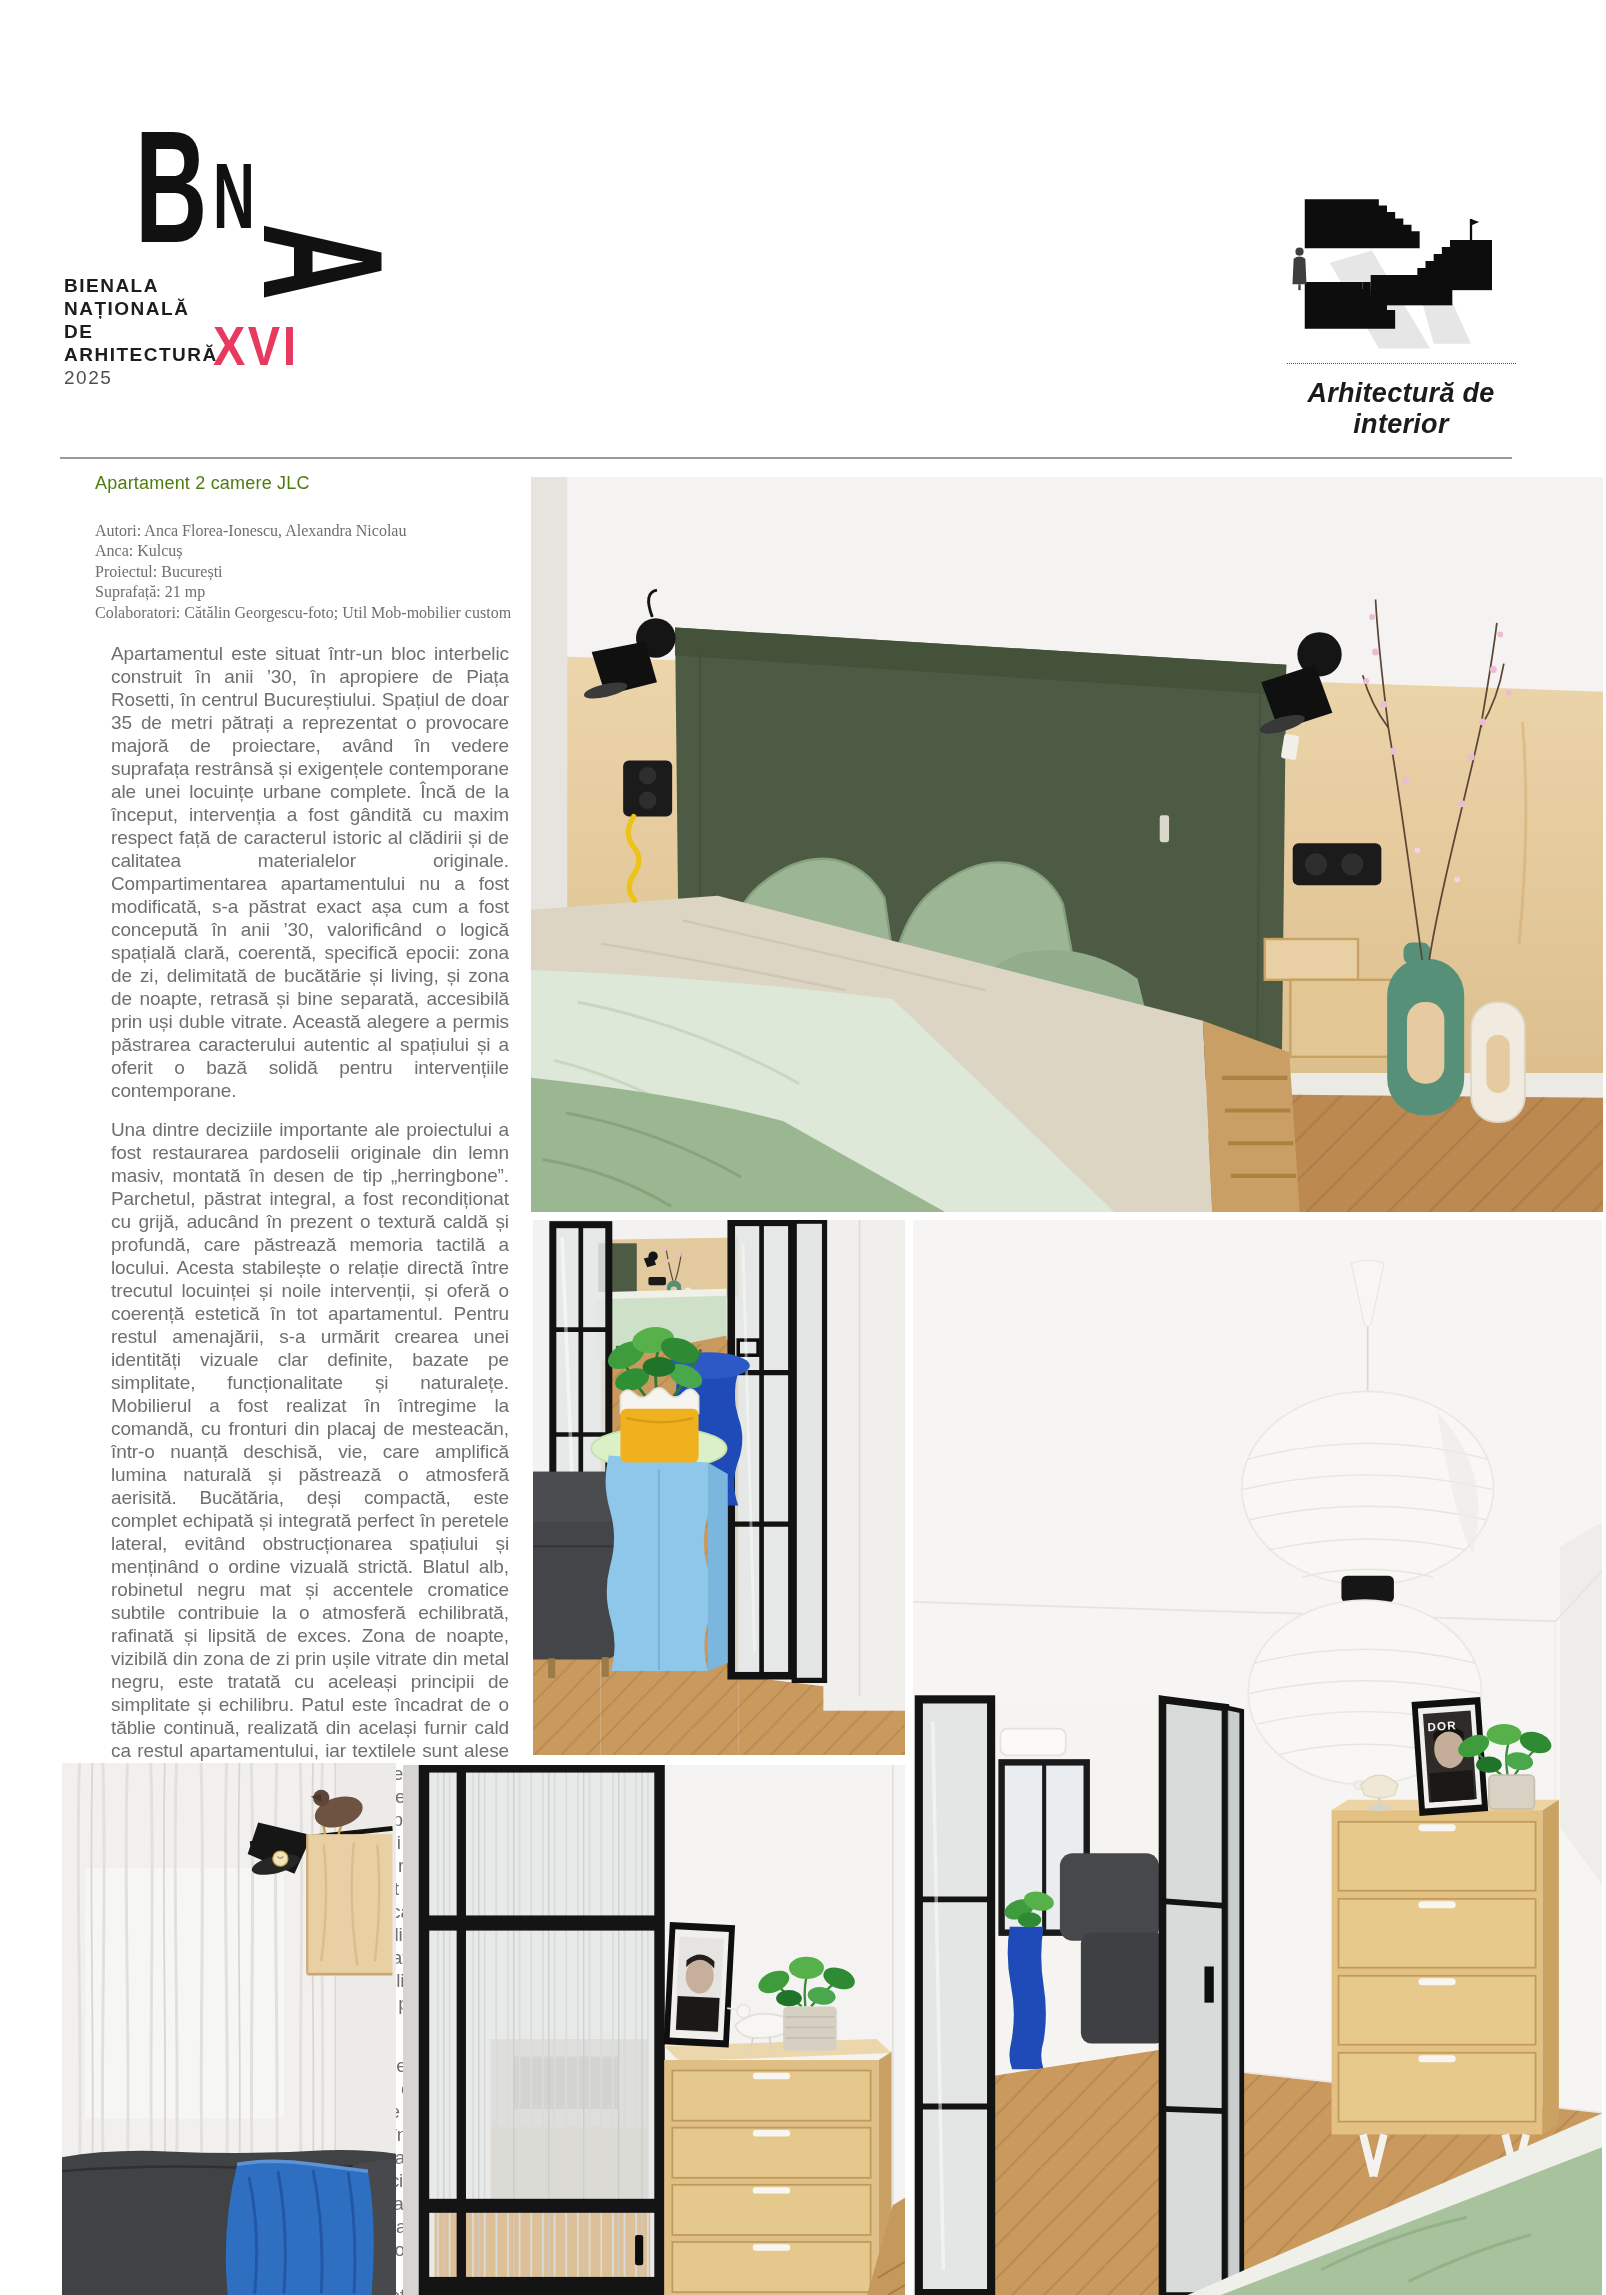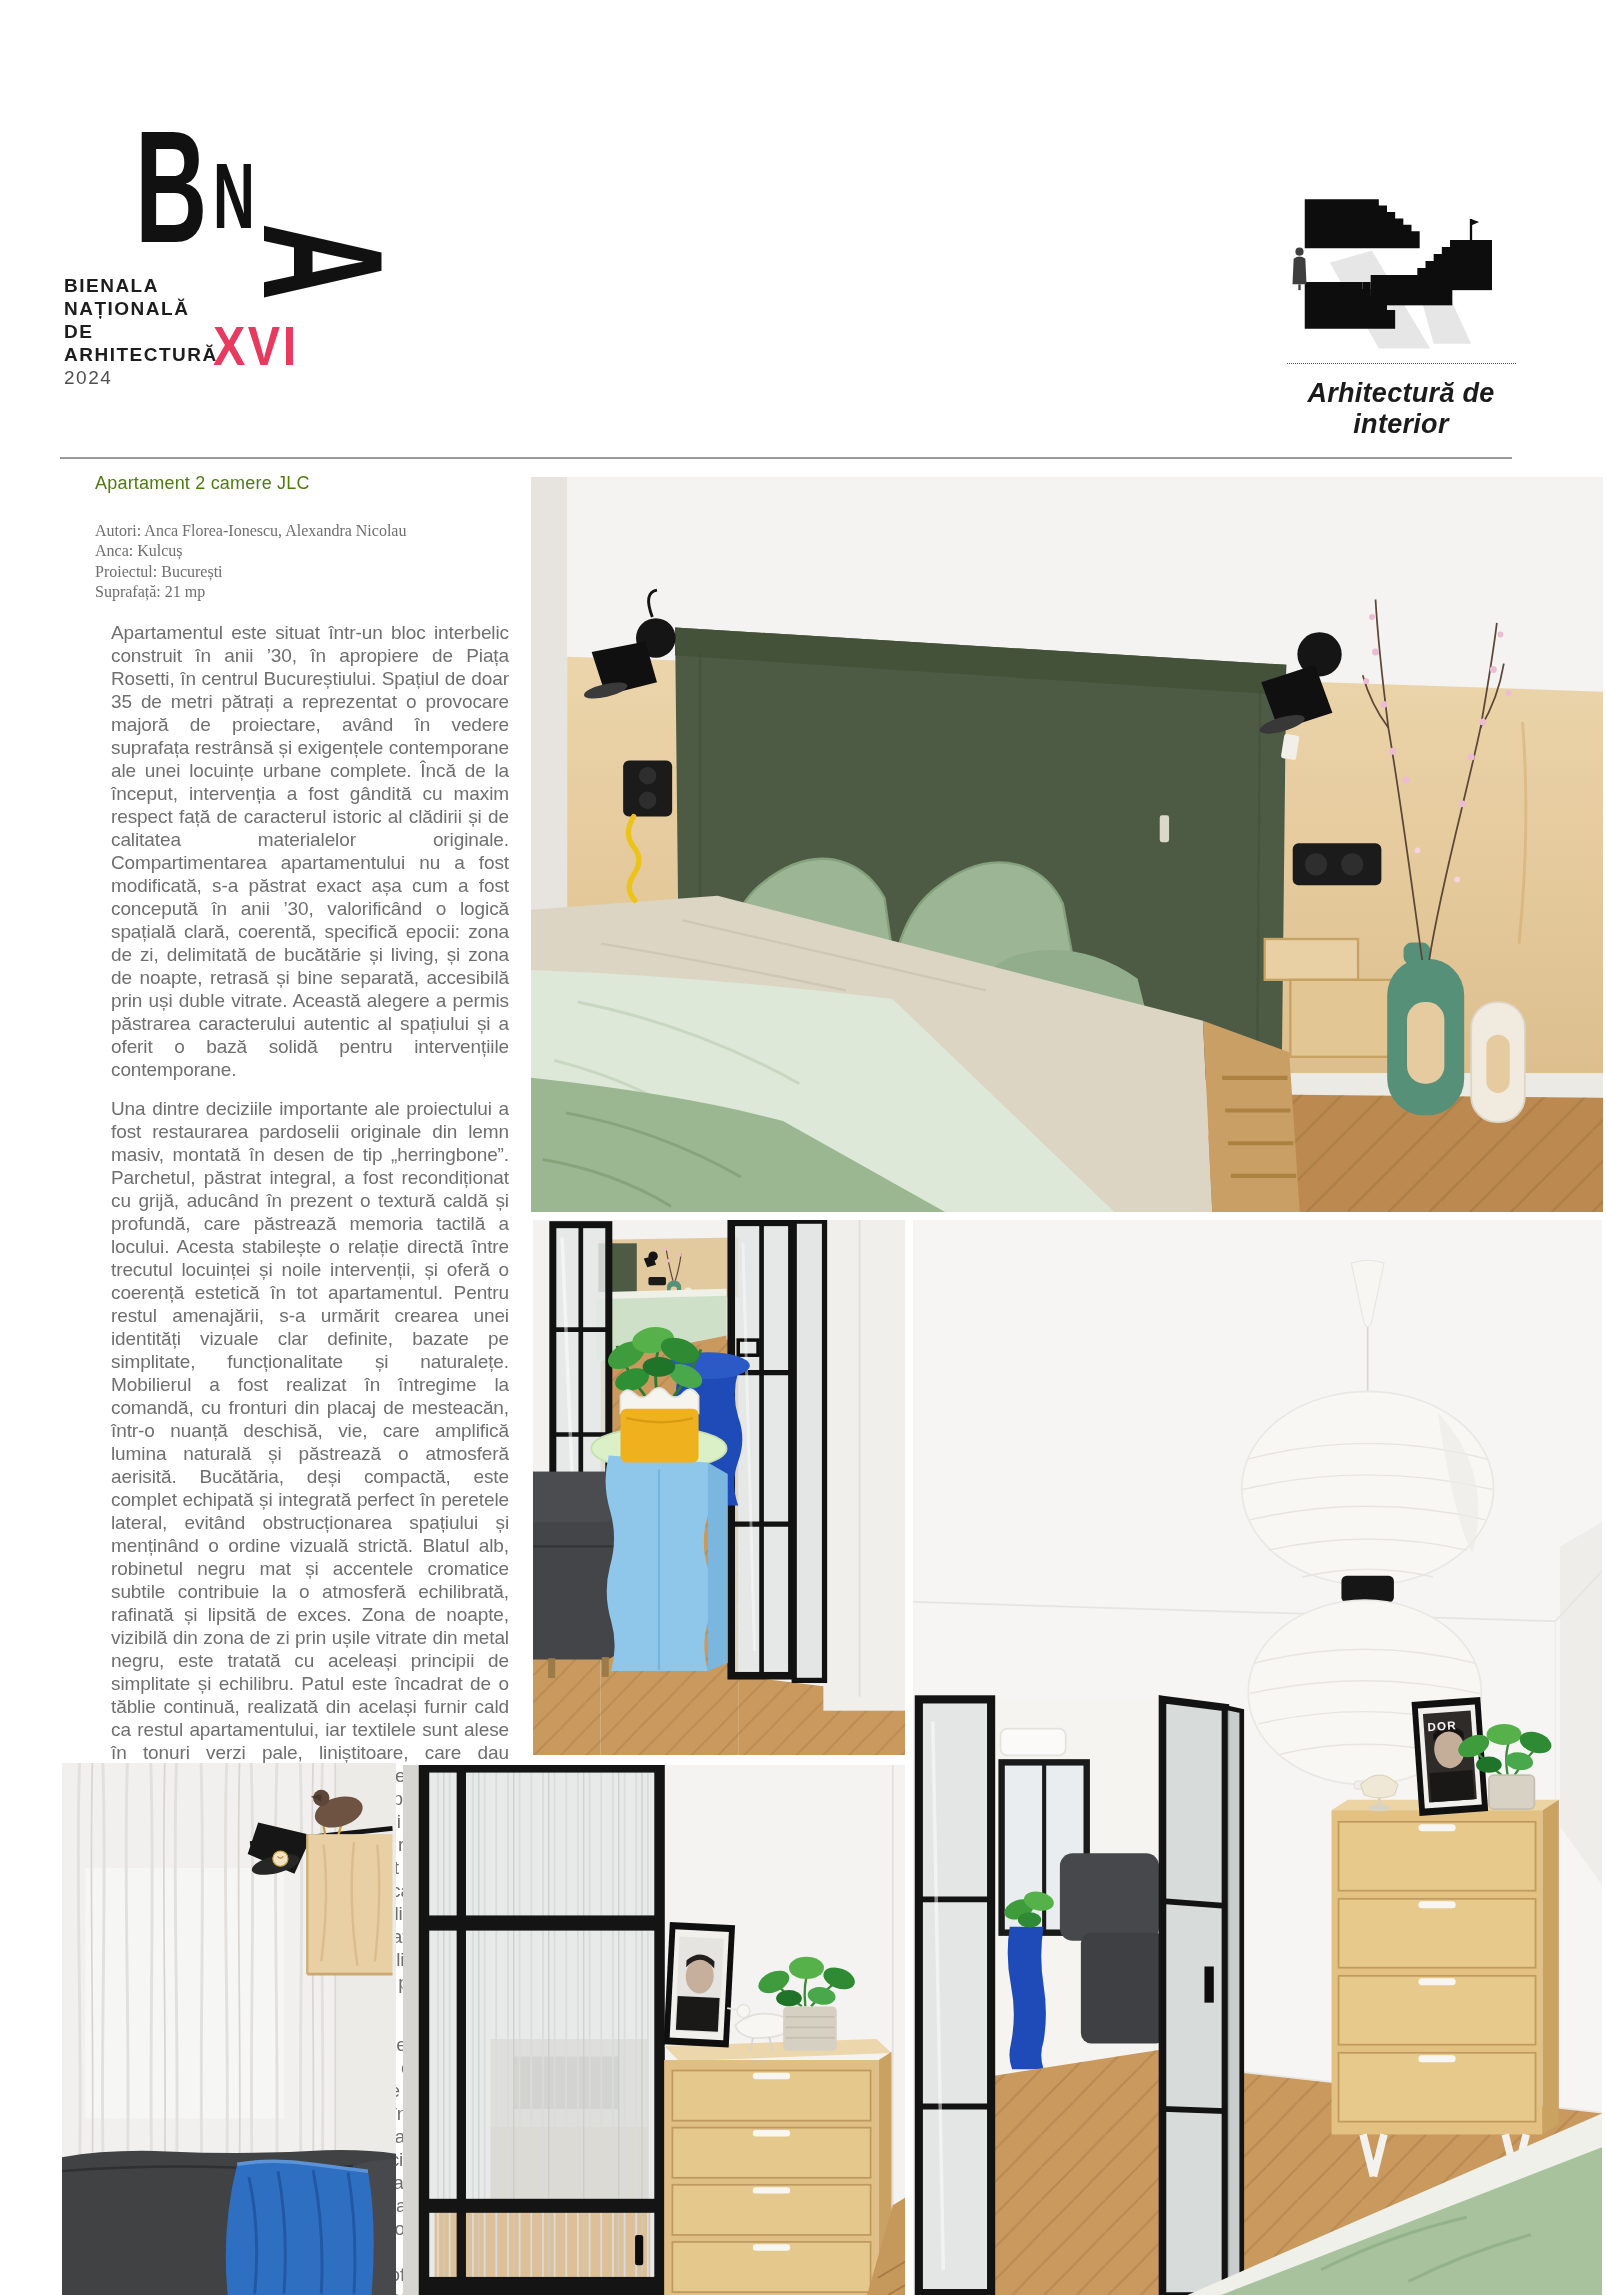--- a/index.html
+++ b/index.html
@@ -49,21 +49,21 @@
 
   <div class="bna-logo">
     <span class="bna-b">B</span>
     <span class="bna-n">N</span>
     <span class="bna-a">A</span>
     <div class="bna-lines">
       <div>BIENALA</div>
       <div>NAȚIONALĂ</div>
       <div>DE</div>
       <div>ARHITECTURĂ</div>
-      <div class="bna-year">2024</div>
+      <div class="bna-year">2025</div>
     </div>
     <span class="bna-xvi" style="color:#e8395e">XVI</span>
   </div>
 
   <div class="cat-logo">
     <svg viewBox="0 0 404 300" width="236" height="175">
 
       <polygon points="80,135 152,114 252,282 164,282" fill="#e6e6e6"></polygon>
       <polygon points="228,166 268,155 322,274 258,274" fill="#e6e6e6"></polygon>
 
@@ -91,20 +91,21 @@
 
   <div class="divider"></div>
 
   <div class="text-col">
     <p class="project-title">Apartament 2 camere JLC</p>
     <div class="credits">
       <div class="credit-line">Autori: Anca Florea-Ionescu, Alexandra Nicolau</div>
       <div class="credit-line">Anca: Kulcuș</div>
       <div class="credit-line">Proiectul: București</div>
       <div class="credit-line">Suprafață: 21 mp</div>
+      <div class="credit-line">Colaboratori: Cătălin Georgescu-foto; Util Mob-mobilier custom</div>
     </div>
     <div class="body-text">
       <p>Apartamentul este situat într-un bloc interbelic construit în anii ’30, în apropiere de Piața Rosetti, în centrul Bucureștiului. Spațiul de doar 35 de metri pătrați a reprezentat o provocare majoră de proiectare, având în vedere suprafața restrânsă și exigențele contemporane ale unei locuințe urbane complete. Încă de la început, intervenția a fost gândită cu maxim respect față de caracterul istoric al clădirii și de calitatea materialelor originale. Compartimentarea apartamentului nu a fost modificată, s-a păstrat exact așa cum a fost concepută în anii ’30, valorificând o logică spațială clară, coerentă, specifică epocii: zona de zi, delimitată de bucătărie și living, și zona de noapte, retrasă și bine separată, accesibilă prin uși duble vitrate. Această alegere a permis păstrarea caracterului autentic al spațiului și a oferit o bază solidă pentru intervențiile contemporane.</p>
       <p>Una dintre deciziile importante ale proiectului a fost restaurarea pardoselii originale din lemn masiv, montată în desen de tip „herringbone”. Parchetul, păstrat integral, a fost recondiționat cu grijă, aducând în prezent o textură caldă și profundă, care păstrează memoria tactilă a locului. Acesta stabilește o relație directă între trecutul locuinței și noile intervenții, și oferă o coerență estetică în tot apartamentul. Pentru restul amenajării, s-a urmărit crearea unei identități vizuale clar definite, bazate pe simplitate, funcționalitate și naturalețe. Mobilierul a fost realizat în întregime la comandă, cu fronturi din placaj de mesteacăn, într-o nuanță deschisă, vie, care amplifică lumina naturală și păstrează o atmosferă aerisită. Bucătăria, deși compactă, este complet echipată și integrată perfect în peretele lateral, evitând obstrucționarea spațiului și menținând o ordine vizuală strictă. Blatul alb, robinetul negru mat și accentele cromatice subtile contribuie la o atmosferă echilibrată, rafinată și lipsită de exces. Zona de noapte, vizibilă din zona de zi prin ușile vitrate din metal negru, este tratată cu aceleași principii de simplitate și echilibru. Patul este încadrat de o tăblie continuă, realizată din același furnir cald ca restul apartamentului, iar textilele sunt alese în tonuri verzi pale, liniștitoare, care dau senzația de calm și intimitate. În ciuda dimensiunii reduse, s-a reușit amplasarea unor spații de depozitare funcționale și discrete, iar fiecare obiect decorativ are un rol estetic și funcțional. Iluminatul este atent studiat, cu corpuri simple, dar grafice, care adaugă personalitate fără a perturba echilibrul general. De asemenea, accentele cromatice – vaze ceramice, mici piese de mobilier colorate, textile – sunt integrate cu măsură, pentru a oferi ritm vizual și dinamism.</p>
       <p>Una dintre cele mai importante etape ale proiectului a fost curățarea completă a apartamentului până la zidăria de cărămidă, o intervenție necesară pentru a înlătura toate straturile inestetice și nefuncționale adăugate de-a lungul decadelor. De aici, s-a putut reconstrui totul cu o logică nouă a materialelor și a detaliilor constructive, adaptată cerințelor actuale, dar cu un respect profund pentru proporțiile și spiritul locului. În ciuda dimensiunii, apartamentul oferă toate funcțiunile necesare unei locuiri confortabile și elegante: zonă de zi cu bibliotecă și colț de citit, spațiu de dormit separat, bucătărie complet echipată, baie modernă, depozitări bine ascunse și o atmosferă coerentă, în care totul este gândit la scară umană.</p>
       <p>Proiectul propune o reflecție profundă asupra ideii de „locuire esențială” în mediul urban contemporan. În doar 35 de metri pătrați, se regăsesc nu doar toate funcțiunile unei case moderne, ci și o expresie clară a valorilor estetice, a sustenabilității și a respectului pentru patrimoniu. Este o demonstrație a faptului că designul inteligent, materialele naturale și atenția la detaliu pot transforma un spațiu mic într-o experiență locativă completă, umană, caldă și profund relevantă pentru orașul actual. Locuința devine astfel nu doar un exercițiu de design, ci și un exemplu de cum poate fi reconciliată arhitectura trecutului cu viața contemporană – fără compromisuri, fără ostentație, cu maximă eleganță și luciditate.</p>
     </div>
   </div>
 
   <figure class="ph1">

